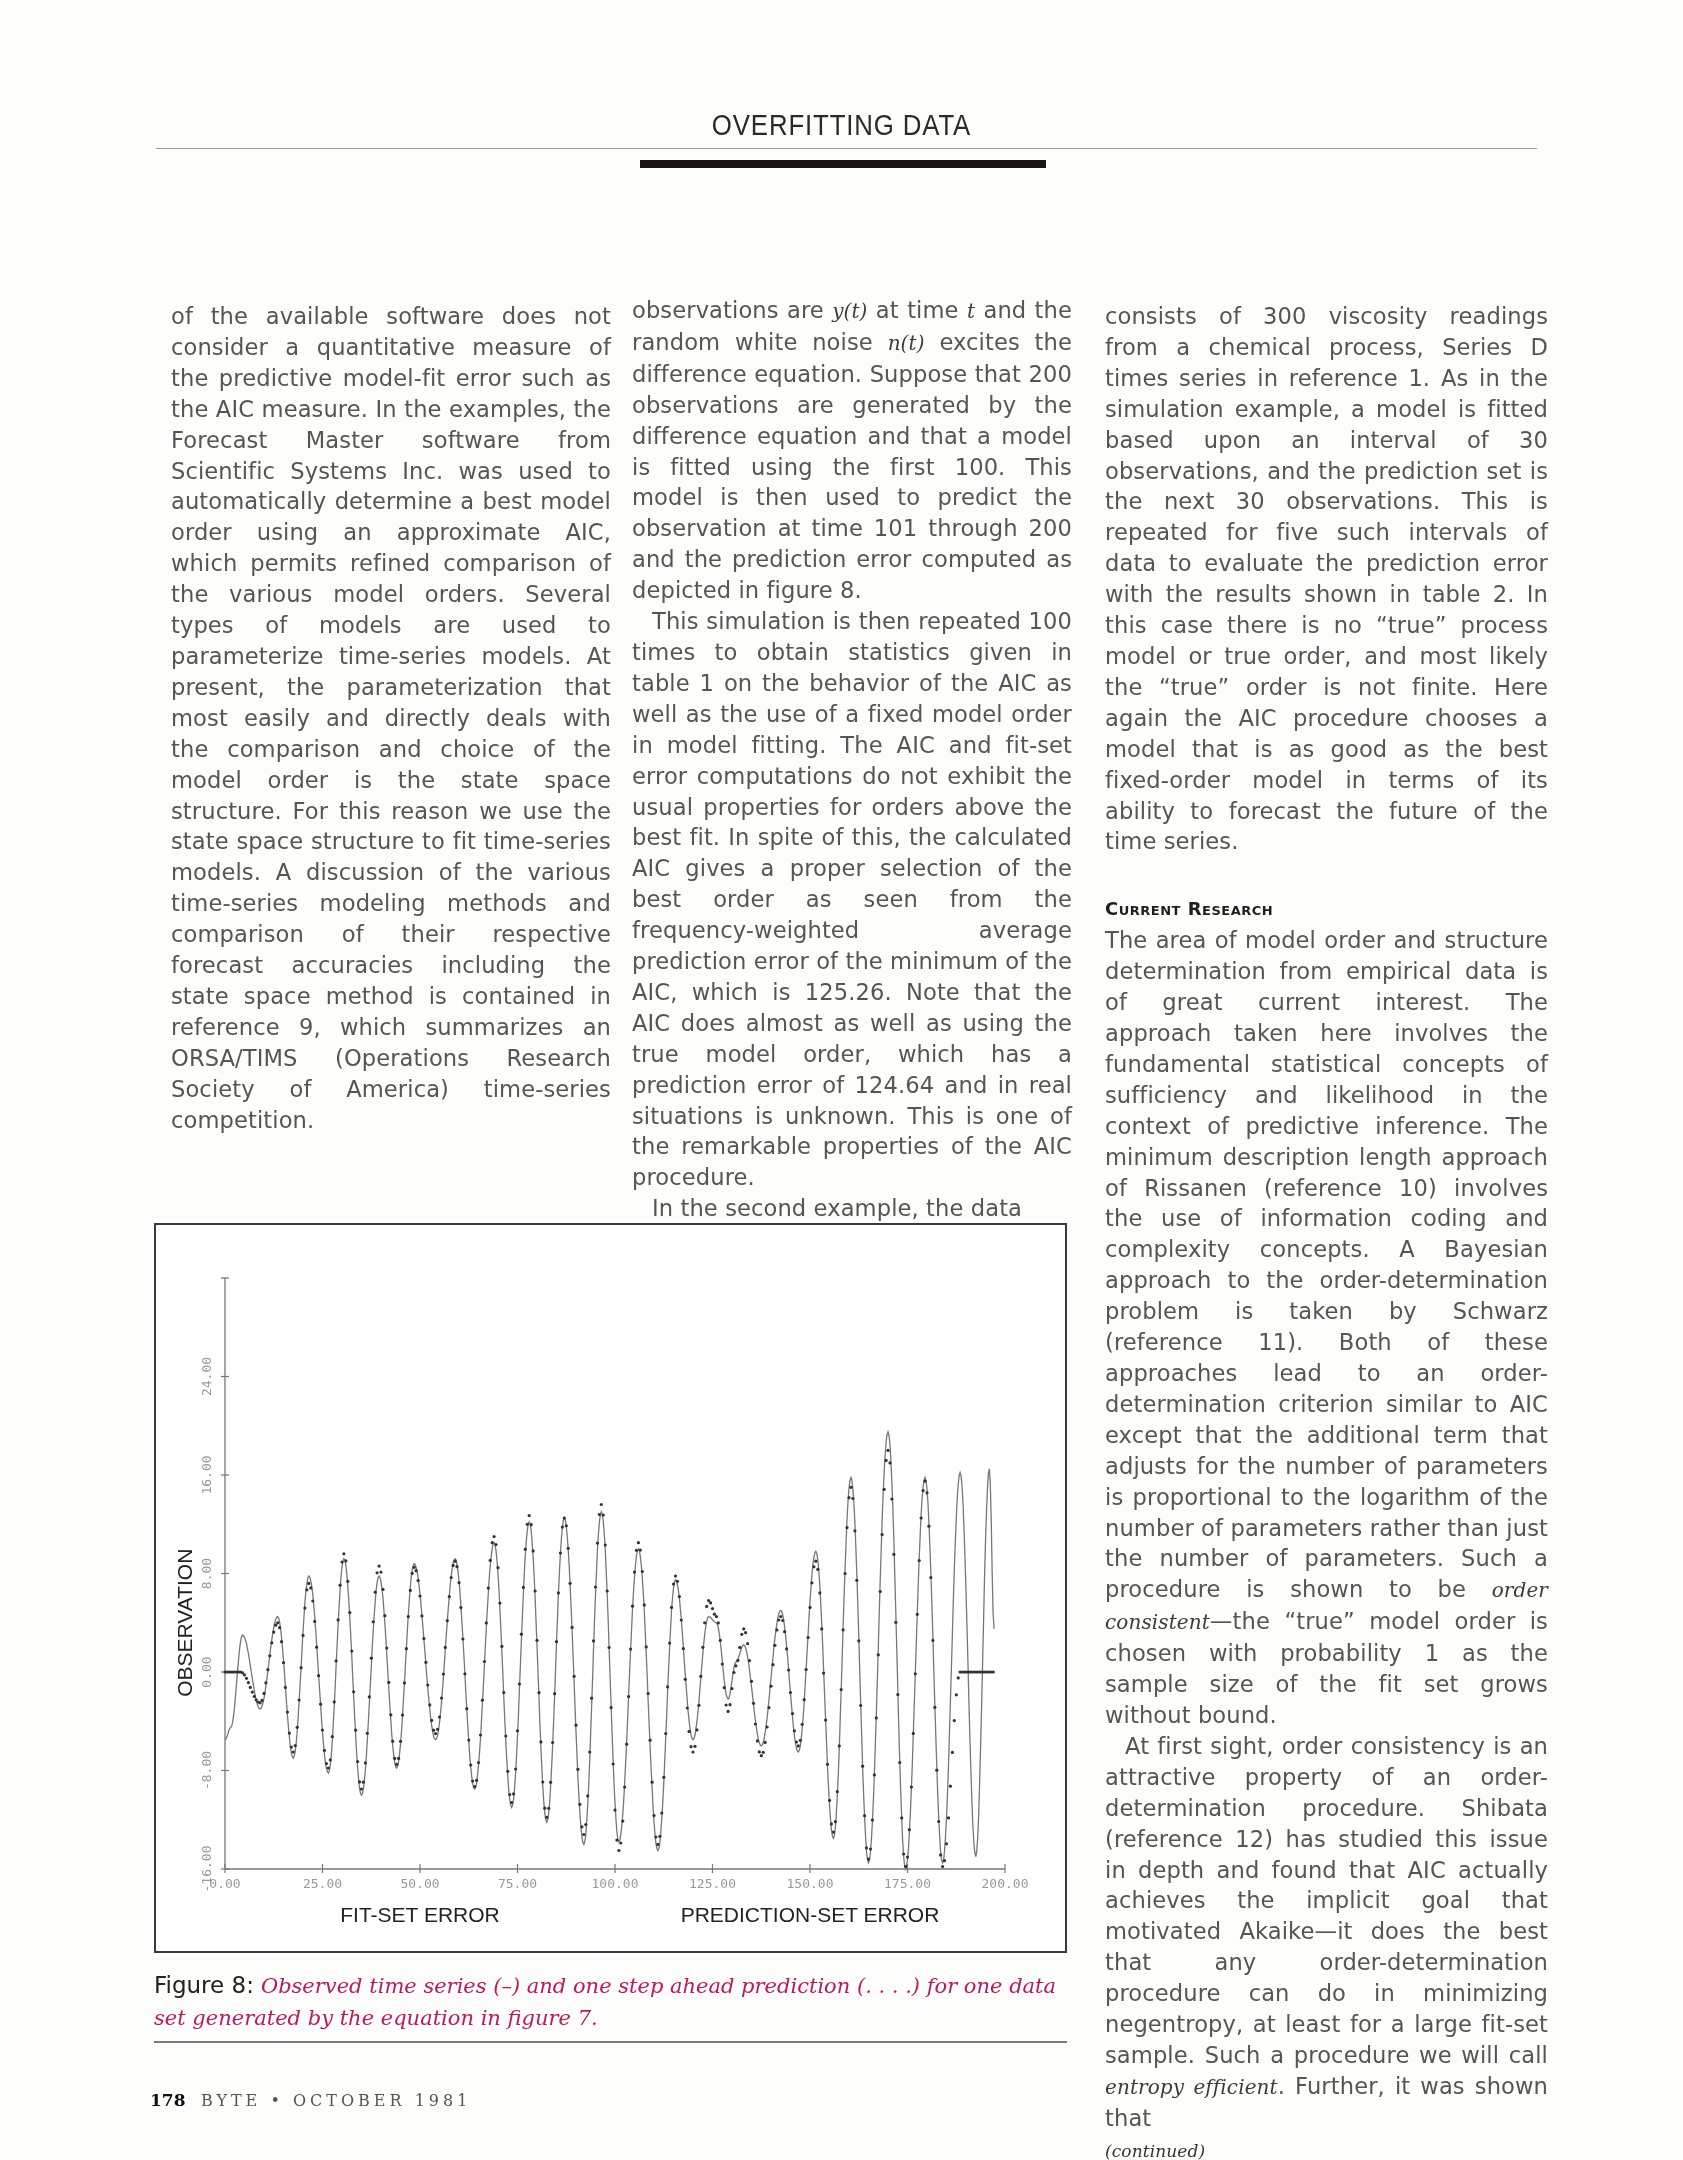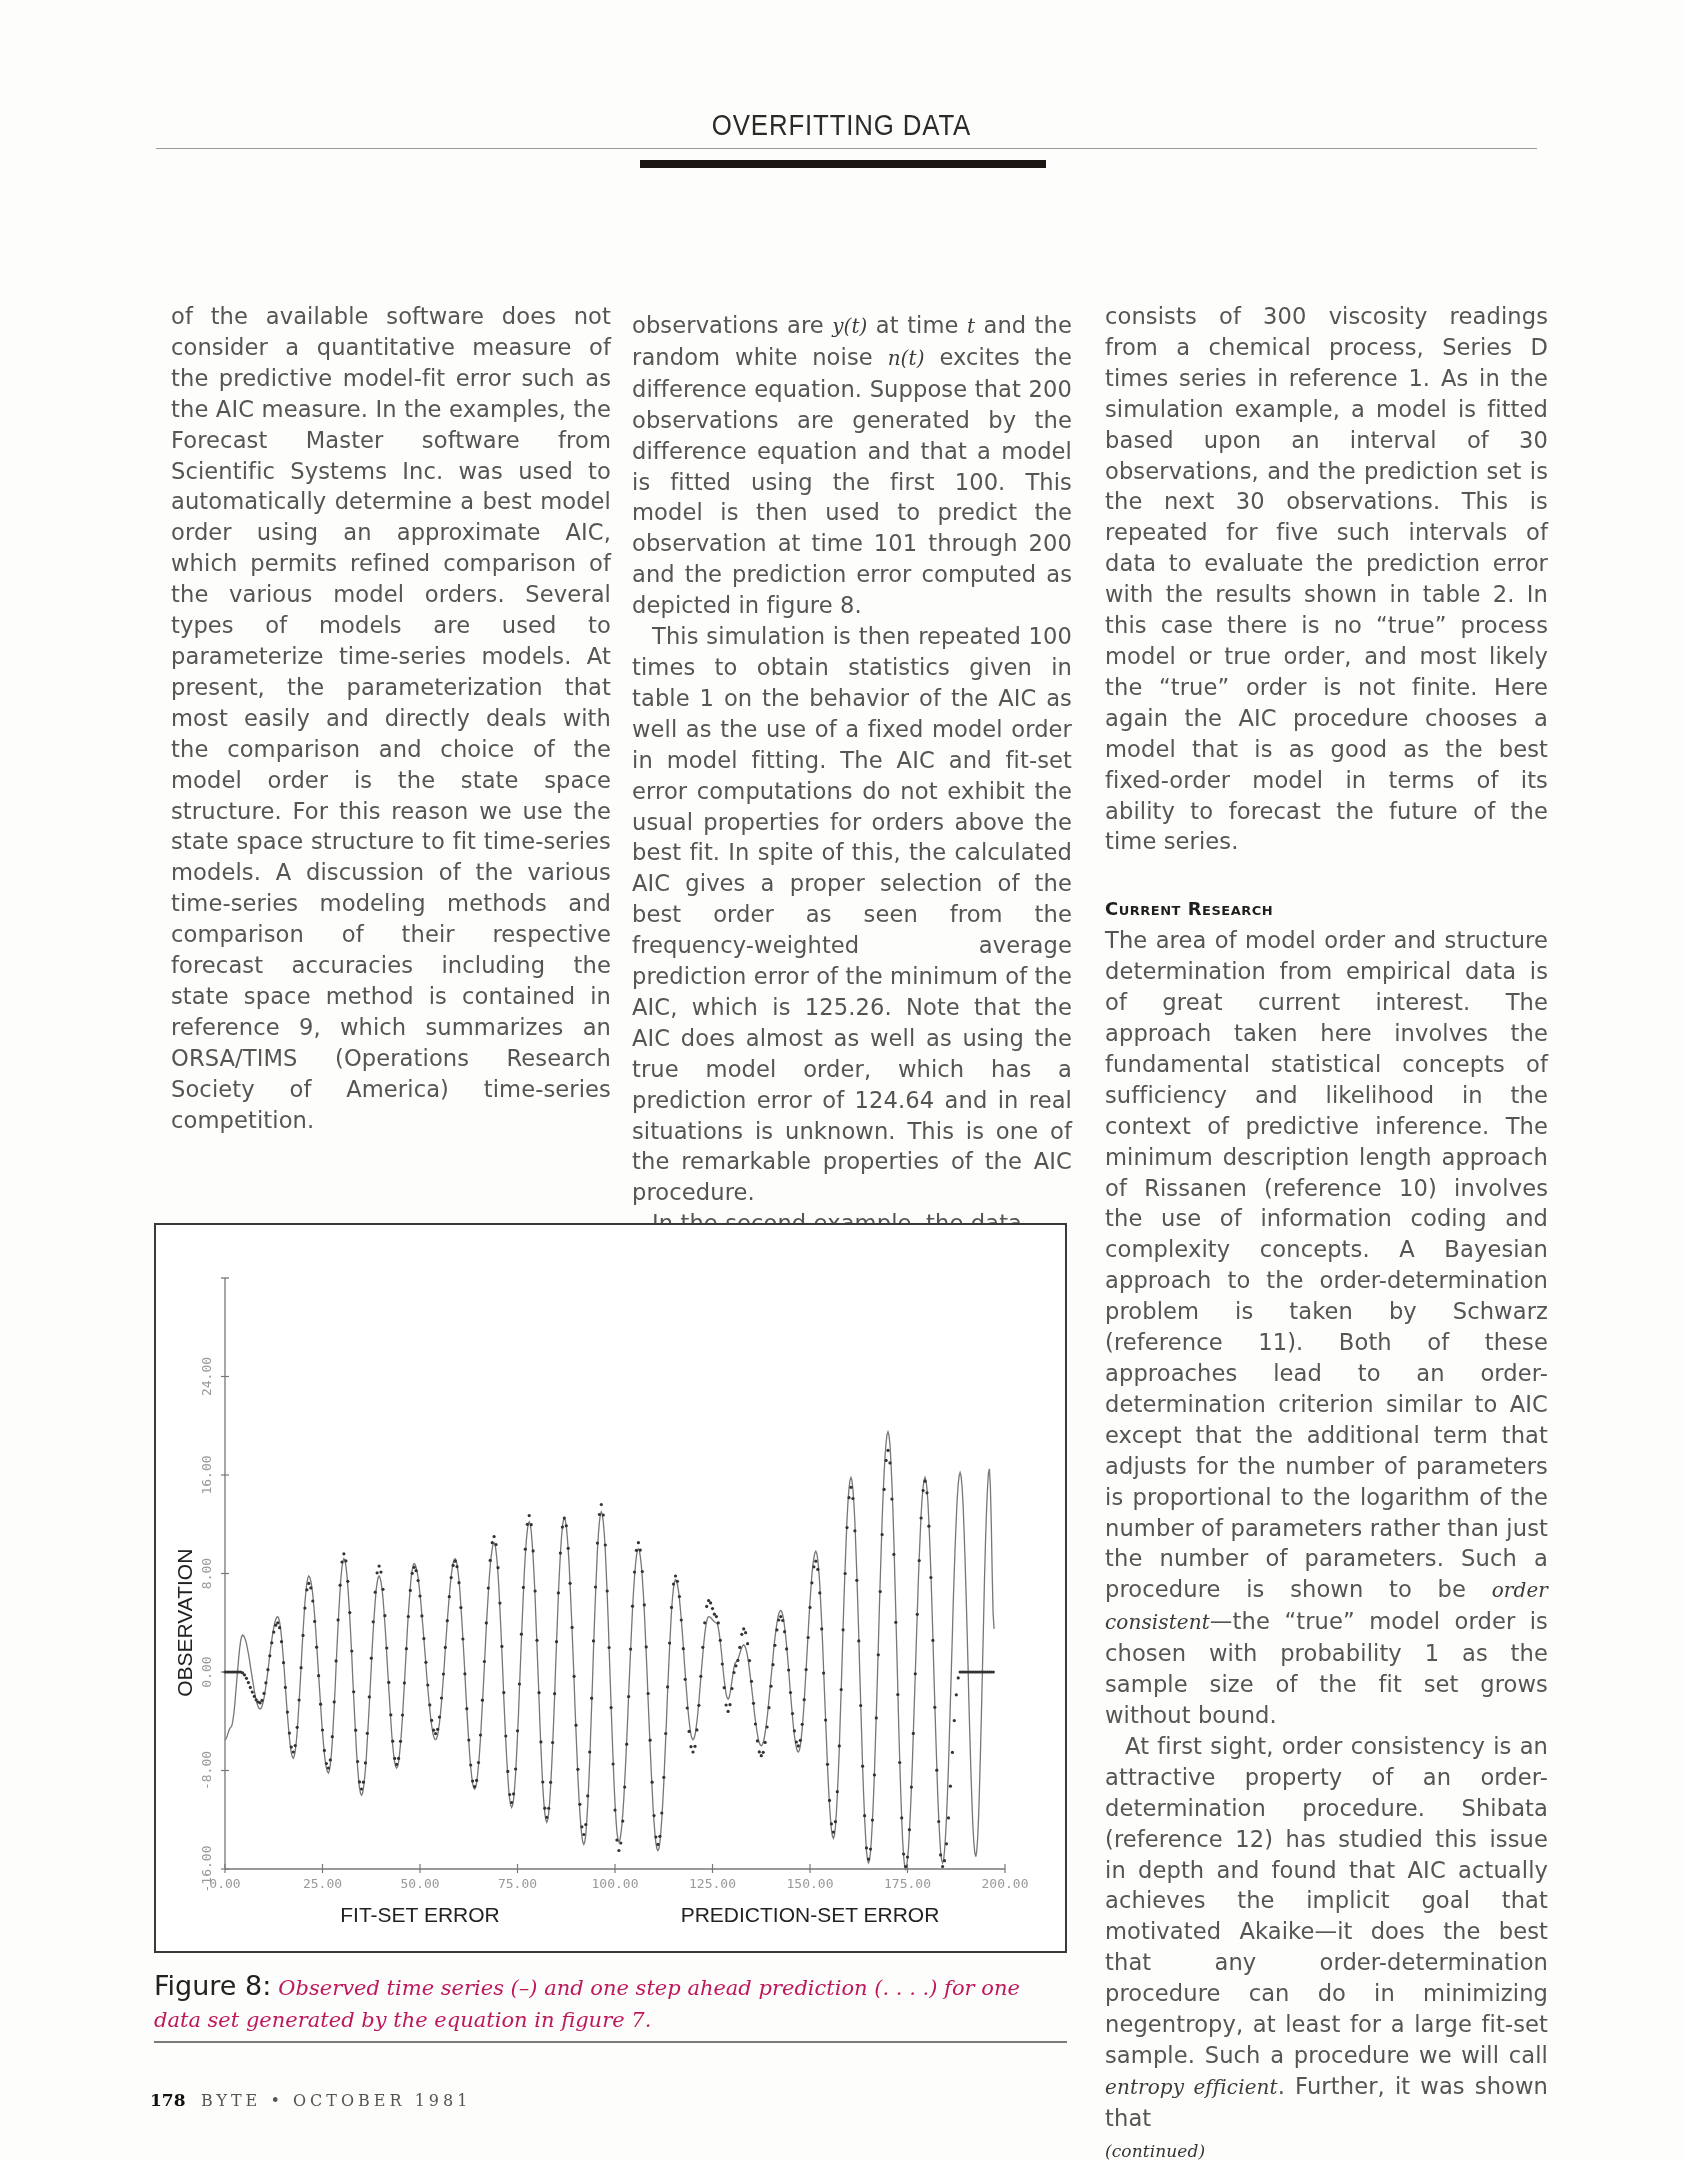--- a/index.html
+++ b/index.html
@@ -8,31 +8,31 @@
   .header-title { position:absolute; top:108px; left:0; width:1683px; text-align:center;
          font-family:"Liberation Sans", sans-serif; font-size:30px; letter-spacing:1px; color:#2a2a2a;
          transform:scaleX(0.86); }
   .header-rule { position:absolute; top:148px; left:156px; width:1381px; height:1px; background:#9a9a9a; }
   .header-bar { position:absolute; top:160px; left:640px; width:406px; height:8px; background:#1b1612; }
   .col { position:absolute; font-size:22.6px; line-height:30.9px; text-align:justify;
          color:#555; letter-spacing:0.1px; }
   .col p { margin:0; }
   .col p.indent { text-indent:20px; }
   .col1 { left:171px; top:301px; width:440px; }
-  .col2 { left:632px; top:310px; width:440px; }
+  .col2 { left:632px; top:295px; width:440px; }
   .col3 { left:1105px; top:301px; width:443px; }
   .section-heading { font-family:"DejaVu Sans", sans-serif; font-weight:bold; color:#1e1e1e;
          font-variant:small-caps; font-size:18px; margin-top:36px; line-height:32px; letter-spacing:0.5px; }
   em { font-family:"DejaVu Serif", serif; font-style:italic; font-size:20px; color:#3c3c3c; }
   .continued { text-align:left; font-family:"DejaVu Serif", serif; font-style:italic; font-size:17px; color:#333; margin-top:2px; }
   .figure-box { position:absolute; left:154px; top:1223px; width:913px; height:730px;
          border:2px solid #3a3a3a; box-sizing:border-box; background:#fff; }
   .chart-svg { position:absolute; left:0; top:0; }
   .fig-caption { position:absolute; left:154px; top:1970px; width:913px; font-size:22px; line-height:31px; color:#333; }
-  .fig-caption .fig-label { font-family:"DejaVu Sans", sans-serif; color:#222; font-size:27px; }
+  .fig-caption .fig-label { font-family:"DejaVu Sans", sans-serif; color:#222; font-size:23px; }
   .fig-caption .fig-text { font-family:"DejaVu Serif", serif; font-style:italic; font-size:21px; color:#be185d; }
   .caption-rule { position:absolute; left:154px; top:2041px; width:913px; height:2px; background:#7a7a7a; }
   .footer { position:absolute; left:150px; top:2090px; font-size:17px; color:#555; }
   .footer .page-num { font-family:"DejaVu Serif", serif; font-weight:bold; color:#111; font-size:17px; margin-right:10px; }
   .footer .mag { font-family:"DejaVu Serif", serif; letter-spacing:4px; font-size:16px; }
 </style>
 </head>
 <body>
 
 <div>

